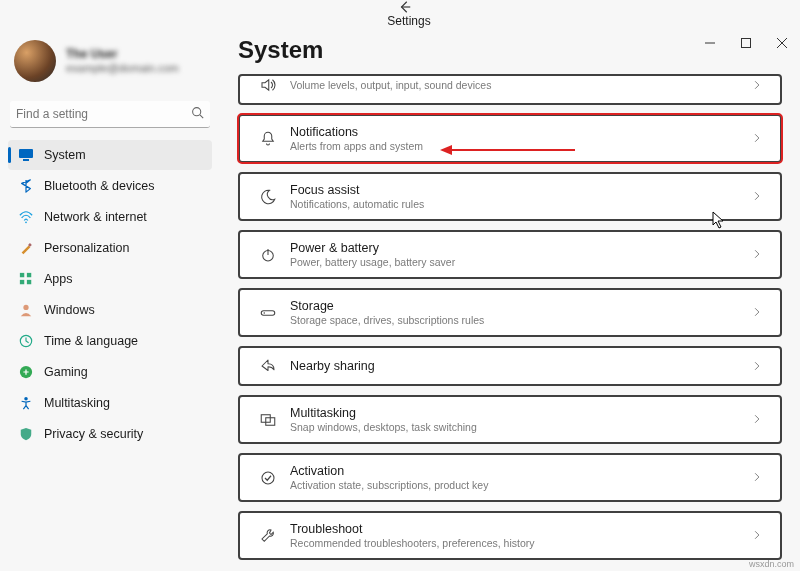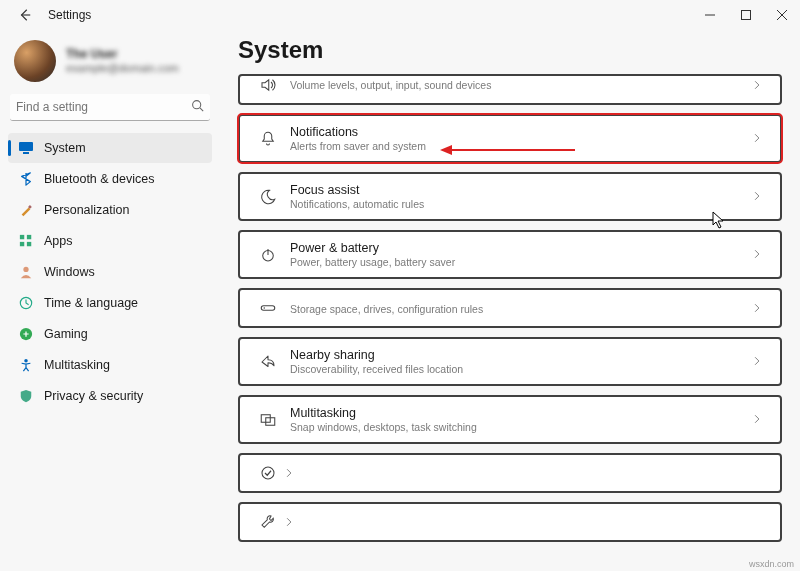--- a/index.html
+++ b/index.html
@@ -1,32 +1,32 @@
 <!DOCTYPE html>
 <html><head>
   <meta charset="utf-8">
   <style>
     * { box-sizing: border-box; margin: 0; padding: 0; }
     body { font-family: "Segoe UI", sans-serif; background: #f7f7f7; width: 800px; height: 571px; overflow: hidden; position: relative; font-size: 13px; color: #1a1a1a; }
 
-    .titlebar { height: 30px; display: flex; align-items: center; padding: 0 0 0 10px; background: #f7f7f7; }
+    .titlebar { height: 30px; display: flex; align-items: center; padding: 0 0 0 10px; background: #f7f7f7; flex-direction: column; }
     .back-btn { width: 30px; height: 30px; display: flex; align-items: center; justify-content: center; cursor: pointer; }
     .title-text { font-size: 12px; margin-left: 8px; }
     .window-controls { margin-left: auto; display: flex; }
     .win-btn { width: 36px; height: 30px; display: flex; align-items: center; justify-content: center; cursor: pointer; }
 
     .app { display: flex; height: calc(571px - 30px); }
 
     .sidebar { width: 220px; padding: 4px 8px 8px 8px; display: flex; flex-direction: column; }
     .profile { display: flex; align-items: center; gap: 10px; padding: 6px 6px 10px 6px; }
     .avatar { width: 42px; height: 42px; border-radius: 50%; background: radial-gradient(circle at 30% 30%, #d9a066, #6b4226 60%, #2b2b2b); }
     .profile-text { filter: blur(2.5px); font-size: 11px; line-height: 1.2; color: #555; }
     .profile-name { font-weight: 600; font-size: 12px; color: #222; }
 
-    .search { margin: 2px 2px 10px 2px; display: flex; align-items: center; border-bottom: 1px solid #aaa; background: #fdfdfd; border-radius: 3px; padding: 5px 6px; }
+    .search { margin: 9px 2px 10px 2px; display: flex; align-items: center; border-bottom: 1px solid #aaa; background: #fdfdfd; border-radius: 3px; padding: 5px 6px; }
     .search input { border: none; outline: none; flex: 1; background: transparent; font-size: 12px; color: #333; }
     .search-icon { color: #666; }
 
     .nav { display: flex; flex-direction: column; gap: 1px; margin-top: 2px; }
     .nav-item { display: flex; align-items: center; gap: 10px; padding: 7px 10px; border-radius: 4px; cursor: pointer; font-size: 12.5px; position: relative; }
     .nav-item.active { background: #eaeaea; }
     .nav-item.active::before { content: ""; position: absolute; left: 0; top: 7px; bottom: 7px; width: 3px; background: #0067c0; border-radius: 2px; }
     .nav-icon { width: 16px; height: 16px; display: inline-flex; align-items: center; justify-content: center; flex: 0 0 16px; }
 
     .main { flex: 1; padding: 0 18px 0 18px; overflow: hidden; }
@@ -115,20 +115,29 @@
         <span class="nav-icon">
             <svg width="14" height="14" viewBox="0 0 16 16">
               <path d="M8 1v14l5-4-10-6 10-4-5 4" fill="none" stroke="#0067c0" stroke-width="1.4" stroke-linejoin="round"></path>
             </svg>
           </span>
         <span>Bluetooth &amp; devices</span>
       </div>
       <div class="nav-item">
         <span class="nav-icon">
             <svg width="14" height="14" viewBox="0 0 16 16">
+              <path d="M1 6 Q8 -2 15 6 M3 9 Q8 3 13 9 M6 12 Q8 9 10 12" fill="none" stroke="#1aa0e0" stroke-width="1.4"></path>
+              <circle cx="8" cy="14" r="1" fill="#1aa0e0"></circle>
+            </svg>
+          </span>
+        <span>Network &amp; internet</span>
+      </div>
+      <div class="nav-item">
+        <span class="nav-icon">
+            <svg width="14" height="14" viewBox="0 0 16 16">
               <path d="M3 13 L11 5 13 7 5 15z" fill="#d68f2e"></path>
               <rect x="11" y="3" width="3" height="3" transform="rotate(45 12.5 4.5)" fill="#a66"></rect>
             </svg>
           </span>
         <span>Personalization</span>
       </div>
       <div class="nav-item">
         <span class="nav-icon">
             <svg width="14" height="14" viewBox="0 0 16 16">
               <rect x="1" y="1" width="5" height="5" fill="#3a7"></rect>
@@ -207,21 +216,21 @@
       </div>
 
       <div class="card highlight">
         <span class="card-icon">
             <svg width="18" height="18" viewBox="0 0 24 24">
               <path d="M12 3a5 5 0 0 0-5 5v4l-2 3h14l-2-3V8a5 5 0 0 0-5-5zM10 18a2 2 0 0 0 4 0" fill="none" stroke="#444" stroke-width="1.4"></path>
             </svg>
           </span>
         <div class="card-body">
           <div class="card-title">Notifications</div>
-          <div class="card-sub">Alerts from saver and system</div>
+          <div class="card-sub">Alerts from apps and system</div>
         </div>
         <span class="chevron"><svg width="10" height="10" viewBox="0 0 16 16">
               <path d="M5 2l6 6-6 6" fill="none" stroke="#777" stroke-width="1.5"></path>
             </svg></span>
       </div>
 
       <div class="card">
         <span class="card-icon">
             <svg width="18" height="18" viewBox="0 0 24 24">
               <path d="M14 3a9 9 0 1 0 7 12 7 7 0 0 1-7-12z" fill="none" stroke="#444" stroke-width="1.4"></path>
@@ -253,36 +262,36 @@
       </div>
 
       <div class="card">
         <span class="card-icon">
             <svg width="18" height="18" viewBox="0 0 24 24">
               <rect x="3" y="9" width="18" height="6" rx="3" fill="none" stroke="#444" stroke-width="1.4"></rect>
               <circle cx="7" cy="12" r="1" fill="#444"></circle>
             </svg>
           </span>
         <div class="card-body">
-          <div class="card-sub">Storage space, drives, configuration rules</div>
+          <div class="card-title">Storage</div>
+          <div class="card-sub">Storage space, drives, subscriptions rules</div>
         </div>
         <span class="chevron"><svg width="10" height="10" viewBox="0 0 16 16">
               <path d="M5 2l6 6-6 6" fill="none" stroke="#777" stroke-width="1.5"></path>
             </svg></span>
       </div>
 
       <div class="card">
         <span class="card-icon">
             <svg width="18" height="18" viewBox="0 0 24 24">
               <path d="M4 12l8-8v5c6 0 8 4 8 8-2-3-5-4-8-4v5z" fill="none" stroke="#444" stroke-width="1.4" stroke-linejoin="round"></path>
             </svg>
           </span>
         <div class="card-body">
           <div class="card-title">Nearby sharing</div>
-          <div class="card-sub">Discoverability, received files location</div>
         </div>
         <span class="chevron"><svg width="10" height="10" viewBox="0 0 16 16">
               <path d="M5 2l6 6-6 6" fill="none" stroke="#777" stroke-width="1.5"></path>
             </svg></span>
       </div>
 
       <div class="card">
         <span class="card-icon">
             <svg width="18" height="18" viewBox="0 0 24 24">
               <rect x="3" y="5" width="12" height="10" fill="none" stroke="#444" stroke-width="1.4"></rect>
@@ -298,31 +307,39 @@
             </svg></span>
       </div>
 
       <div class="card">
         <span class="card-icon">
             <svg width="18" height="18" viewBox="0 0 24 24">
               <circle cx="12" cy="12" r="8" fill="none" stroke="#444" stroke-width="1.4"></circle>
               <path d="M8 12l3 3 5-6" fill="none" stroke="#444" stroke-width="1.6"></path>
             </svg>
           </span>
+        <div class="card-body">
+          <div class="card-title">Activation</div>
+          <div class="card-sub">Activation state, subscriptions, product key</div>
+        </div>
         <span class="chevron"><svg width="10" height="10" viewBox="0 0 16 16">
               <path d="M5 2l6 6-6 6" fill="none" stroke="#777" stroke-width="1.5"></path>
             </svg></span>
       </div>
 
       <div class="card">
         <span class="card-icon">
             <svg width="18" height="18" viewBox="0 0 24 24">
               <path d="M16 4a4 4 0 0 0-5 5l-7 7 3 3 7-7a4 4 0 0 0 5-5l-3 3-2-2z" fill="none" stroke="#444" stroke-width="1.4"></path>
             </svg>
           </span>
+        <div class="card-body">
+          <div class="card-title">Troubleshoot</div>
+          <div class="card-sub">Recommended troubleshooters, preferences, history</div>
+        </div>
         <span class="chevron"><svg width="10" height="10" viewBox="0 0 16 16">
               <path d="M5 2l6 6-6 6" fill="none" stroke="#777" stroke-width="1.5"></path>
             </svg></span>
       </div>
     </div>
   </main>
 </div>
 
 <svg class="arrow-annotation" width="140" height="20">
   <line x1="135" y1="10" x2="8" y2="10" stroke="#d22" stroke-width="2"></line>

